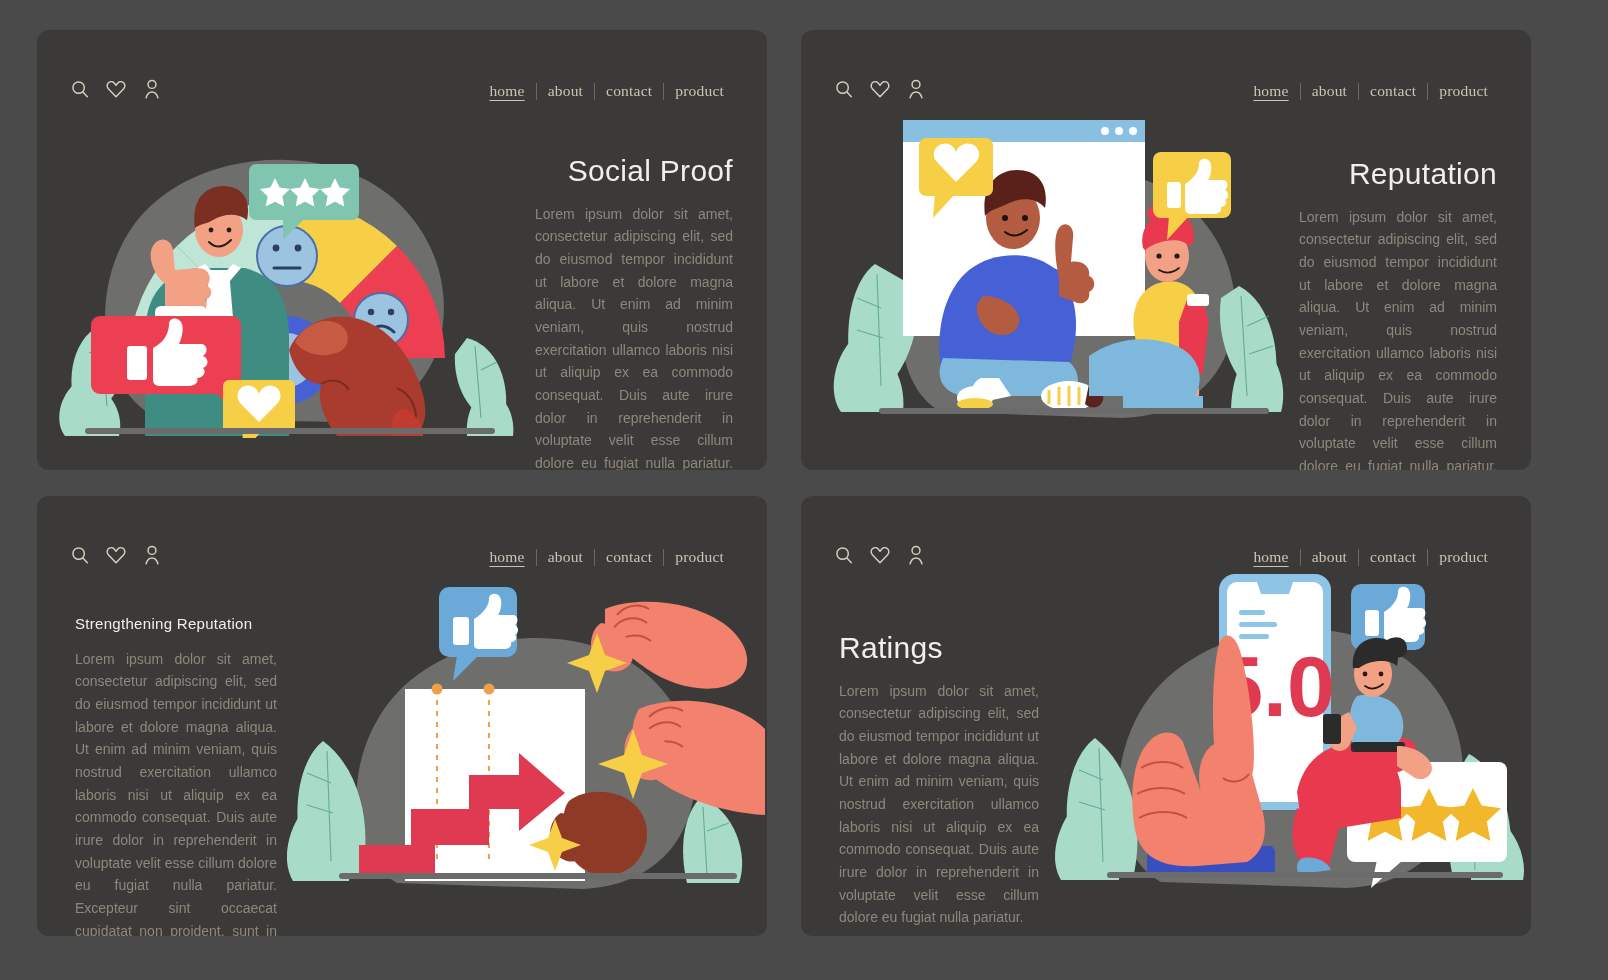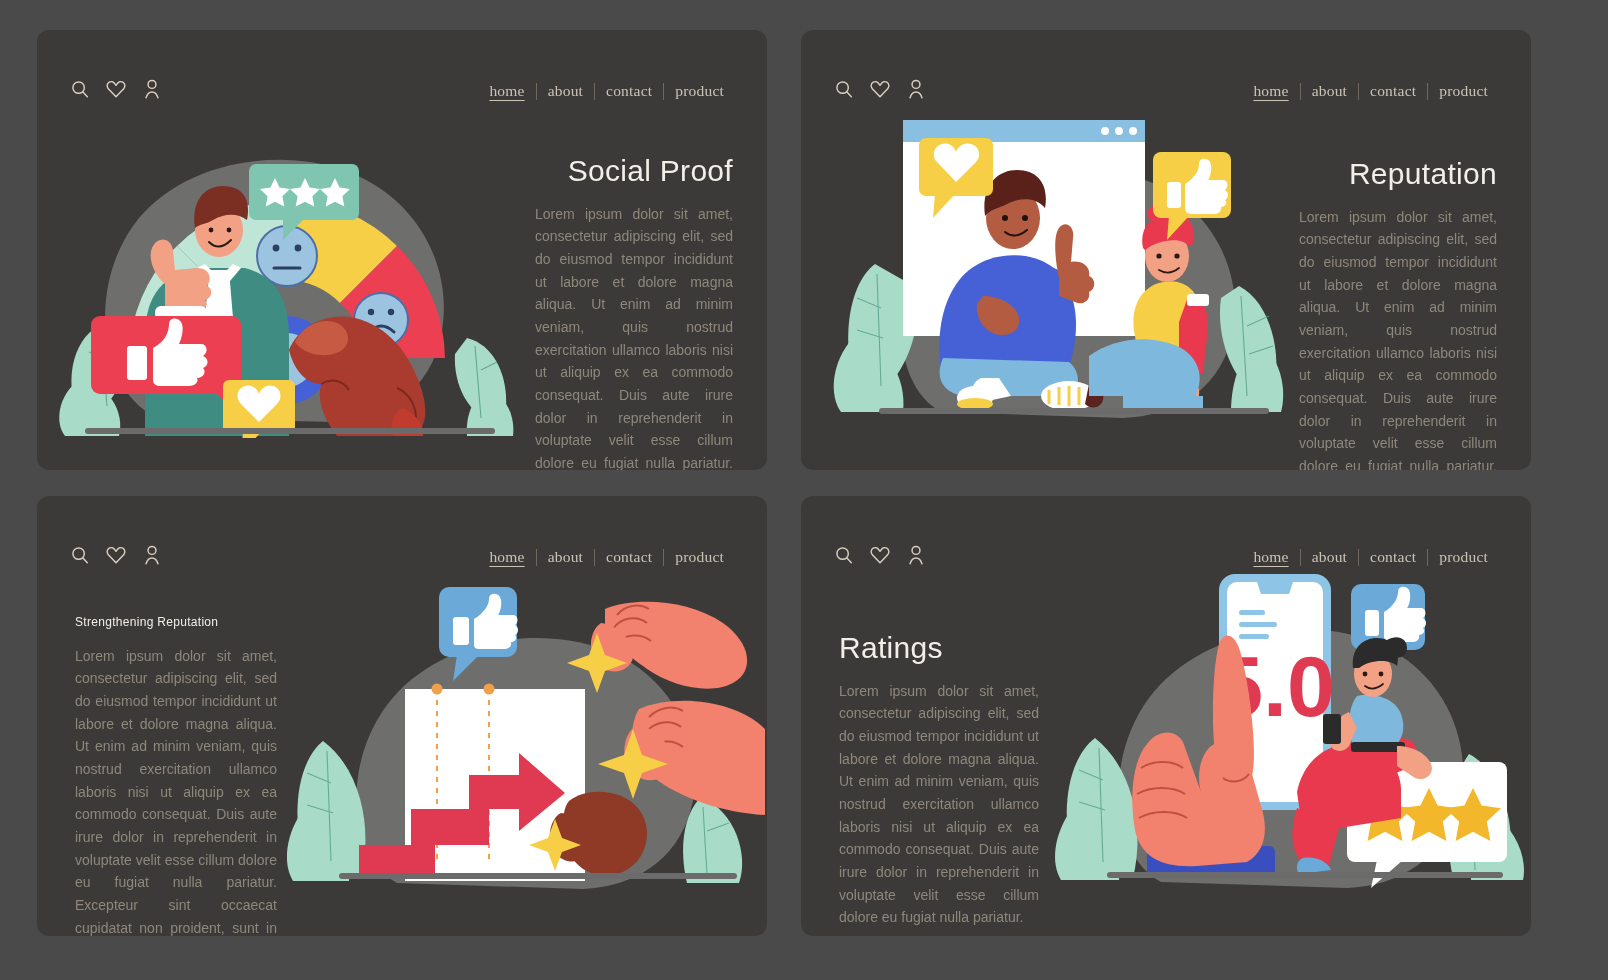--- a/index.html
+++ b/index.html
@@ -43,21 +43,21 @@
 
   
   .textcol{position:absolute;width:198px;z-index:6;}
   .t-right{right:34px;}
   .t-left{left:38px;}
   .title{
     color:#f2efe9;font-weight:300;letter-spacing:.3px;
     margin:0 0 16px 0;line-height:1.05;
   }
   .title.big{font-size:30px;}
-  .title.med{font-size:12px;}
+  .title.med{font-size:15px;}
   .para{
     color:#8e877c;font-size:14px;line-height:1.62;
     text-align:justify;margin:0;
   }
   .seemore{
     display:inline-block;margin-top:20px;
     background:#4c1d95;color:#ffffff;
     font-size:12.5px;border-radius:20px;
     padding:7px 17px 8px;border:none;cursor:pointer;
     font-family:"Liberation Sans", sans-serif;

